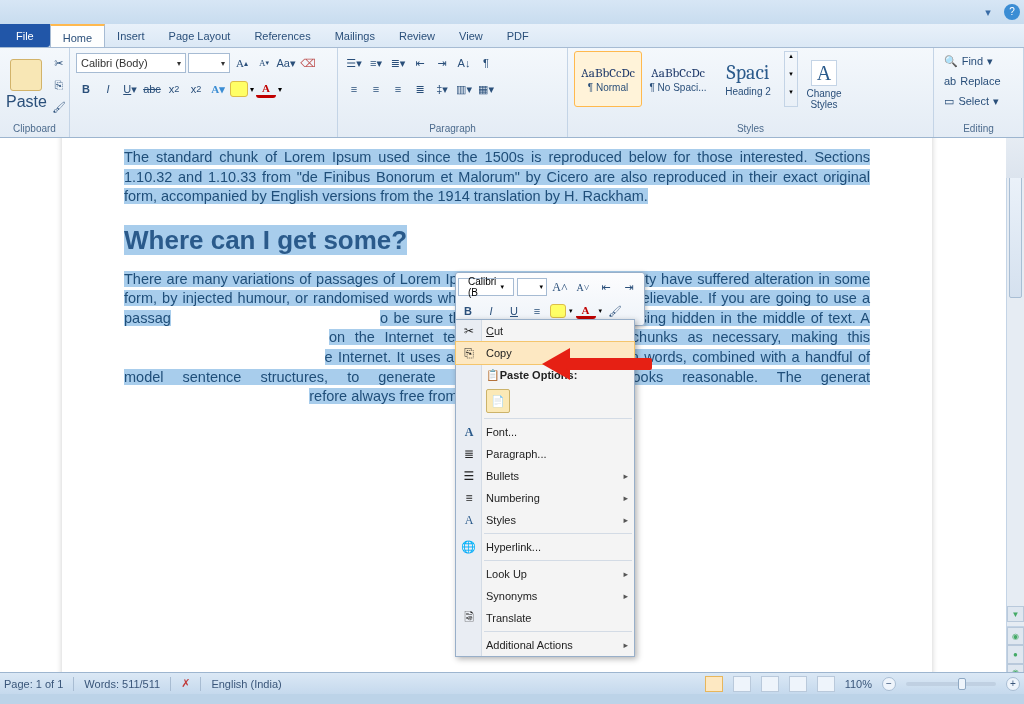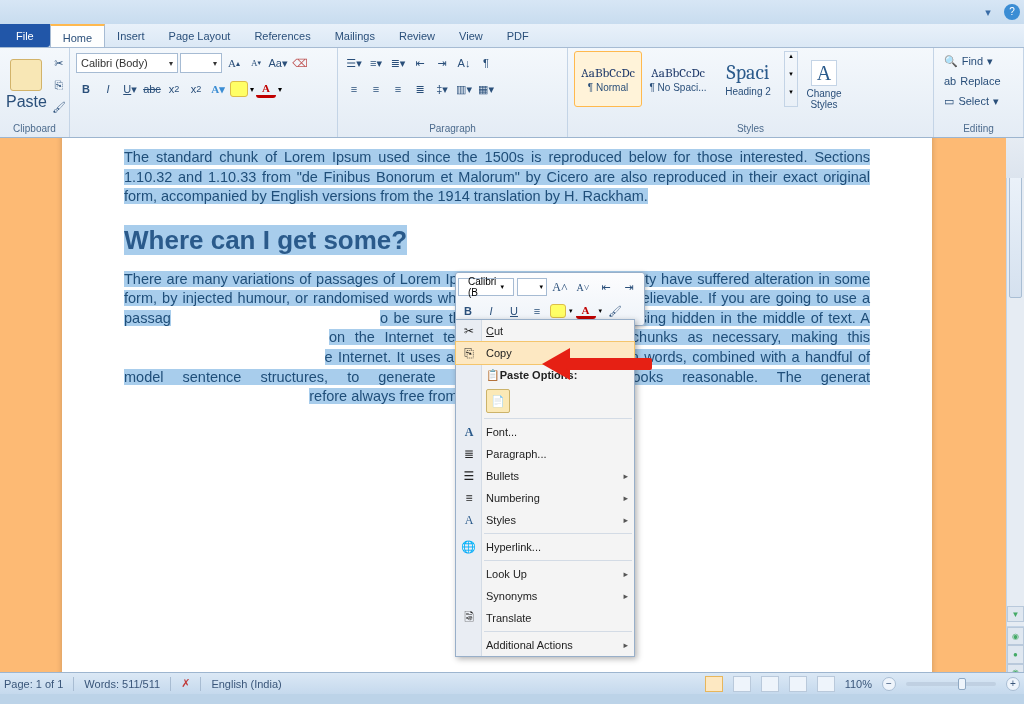--- a/index.html
+++ b/index.html
@@ -17,31 +17,31 @@
 
 
 .ribbon { height:90px; background:linear-gradient(#f4f8fc,#e4ecf5); border-bottom:1px solid #9db5cf; display:flex;}
 .group { border-right:1px solid #c4d4e6; padding:3px 6px 0 6px; display:flex; flex-direction:column; justify-content:space-between; position:relative;}
 .group .glabel { text-align:center; font-size:10px; color:#4c6b8d; height:14px;}
 .group .gbody { flex:1; display:flex; align-items:flex-start; gap:2px;}
 .bigbtn { width:44px; height:68px; display:flex; flex-direction:column; align-items:center; justify-content:center; gap:2px; border-radius:3px; }
 .bigbtn .ico { width:32px; height:32px; background:#f8e7b5; border:1px solid #d2b36a; border-radius:3px;}
 .bigbtn span { font-size:16px; color:#2a4f7a;}
 .minibtn { width:20px; height:20px; display:flex; align-items:center; justify-content:center; font-size:11px; color:#2a4f7a; border-radius:3px;}
-.fontname { width:102px; height:20px; border:1px solid #a6bbd3; background:white; display:flex; align-items:center; padding:8px 4px; font-size:11px; color:#333; justify-content:space-between;}
+.fontname { width:110px; height:20px; border:1px solid #a6bbd3; background:white; display:flex; align-items:center; padding:8px 4px; font-size:11px; color:#333; justify-content:space-between;}
 .fontsize { width:42px; height:20px; border:1px solid #a6bbd3; background:white; display:flex; align-items:center; padding:0 4px; font-size:11px; color:#333; justify-content:space-between;}
 .row { display:flex; align-items:center; gap:2px; height:24px;}
 .stylebox { width:68px; height:56px; border:1px solid transparent; display:flex; flex-direction:column; align-items:center; justify-content:center; gap:2px; padding:2px; border-radius:3px;}
 .stylebox.sel { border:1px solid #ffb94e; background:#fff3d9;}
 .stylebox .prev { font-family:Cambria,serif; color:#1f3a6b;}
 .stylebox .stlabel { font-size:10px; color:#2a4f7a;}
 .rightlink { display:flex; align-items:center; gap:4px; color:#2a4f7a; font-size:11px; padding:0 4px; height:20px;}
 
 
-.docwrap { position:absolute; top:138px; bottom:22px; left:0; right:0; background:#fdba74; overflow:hidden;padding-left:18px;}
+.docwrap { position:absolute; top:138px; bottom:22px; left:0; right:0; background:#ffffff; overflow:hidden;padding-left:18px;}
 .page { position:absolute; left:62px; top:-10px; width:870px; min-height:700px; background:white; box-shadow:0 0 6px rgba(0,0,0,.2); padding:20px 62px;}
 .sel { background:#a8cdec; }
 .para { font-family:Calibri,sans-serif; font-size:14.5px; color:#1f4e79; text-align:justify; line-height:1.35;}
 .heading2 { font-family:Cambria,serif; font-size:26px; color:#2a5a8b; margin:18px 0 14px 0; display:inline-block; padding-right:4px;}
 
 
 .minitoolbar { position:absolute; background:linear-gradient(#fdfdfe,#eef3f9); border:1px solid #98afc9; border-radius:3px; box-shadow:1px 1px 4px rgba(0,0,0,.25); padding:2px; }
 .minitoolbar .row { gap:3px; }
 .mt-fontname { width:56px; height:18px; border:1px solid #a6bbd3; background:white; font-size:10px; display:flex; align-items:center; padding:0 9px; justify-content:space-between;}
 .mt-fontsize { width:30px; height:18px; border:1px solid #a6bbd3; background:white; font-size:10px; display:flex; align-items:center; padding:0 3px; justify-content:space-between;}

